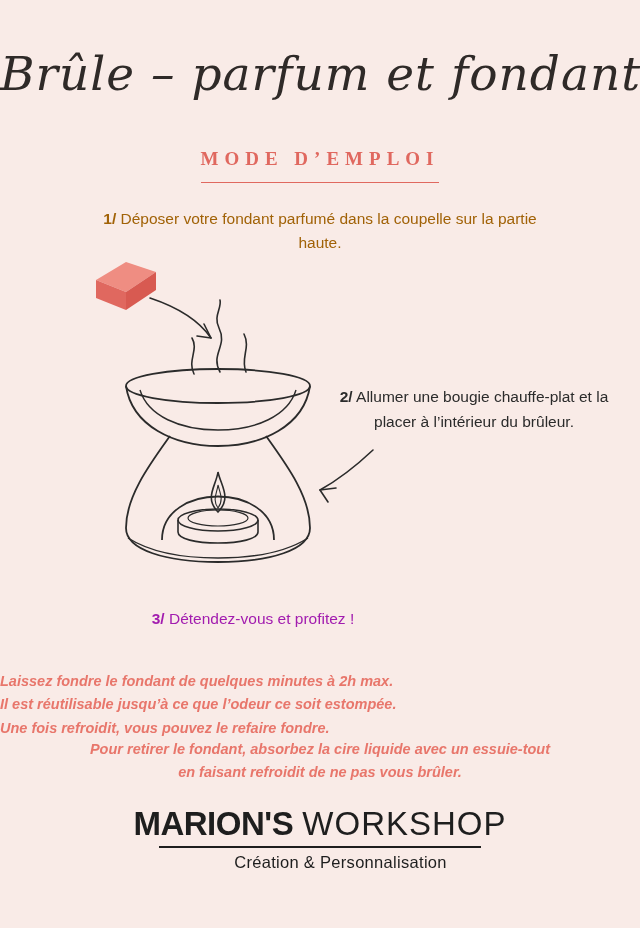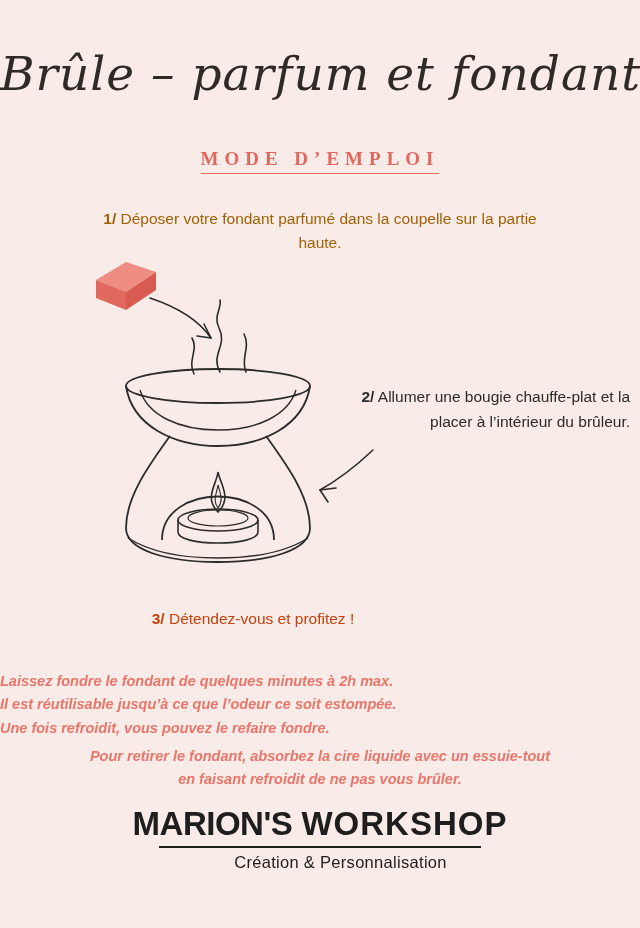--- a/index.html
+++ b/index.html
@@ -47,52 +47,52 @@
     text-align: center;
     font-family: "Liberation Serif", serif;
     font-size: 19px;
     font-weight: 700;
     letter-spacing: 6px;
     color: #e0685f;
   }
   .subtitle-inner {
     display: inline-block;
     border-bottom: 1.5px solid #e0685f;
-    padding-bottom: 3px;
+    padding-bottom: 12px;
   }
 
   
   .step1 {
     position: absolute;
     top: 207px;
     left: 95px;
     width: 450px;
     text-align: center;
     font-size: 15.5px;
     line-height: 1.55;
     color: #a16207;
   }
   .step2 {
     position: absolute;
     top: 385px;
     left: 318px;
     width: 312px;
-    text-align: right;
+    text-align: center;
     font-size: 15.5px;
     line-height: 1.6;
     color: #2b2b2b;
   }
   .step3 {
     position: absolute;
     top: 610px;
     left: 0;
     width: 506px;
     text-align: center;
     font-size: 15.5px;
-    color: #c2410c;
+    color: #a21caf;
   }
   .step-num {
     font-weight: 700;
   }
 
   
   .illustration {
     position: absolute;
     top: 250px;
     left: 88px;
@@ -118,21 +118,20 @@
     position: absolute;
     top: 738px;
     left: 0;
     width: 640px;
     text-align: center;
     color: #e8766b;
     font-size: 14.5px;
     font-weight: 700;
     font-style: italic;
     line-height: 1.62;
-    margin-top: 7px;
   }
 
   
   .logo-wrap {
     position: absolute;
     top: 806px;
     left: 0;
     width: 640px;
     text-align: center;
   }
@@ -142,21 +141,21 @@
     color: #1e1e1e;
     letter-spacing: 0px;
     line-height: 1.1;
     white-space: nowrap;
   }
   .logo-brand {
     font-weight: 700;
     letter-spacing: -0.5px;
   }
   .logo-word {
-    font-weight: 700;
+    font-weight: 400;
     letter-spacing: 1px;
     margin-top: 7px;
   }
   .logo-rule {
     width: 322px;
     height: 2px;
     background: #1e1e1e;
     margin: 4px auto 5px auto;
   }
   .logo-line2 {

